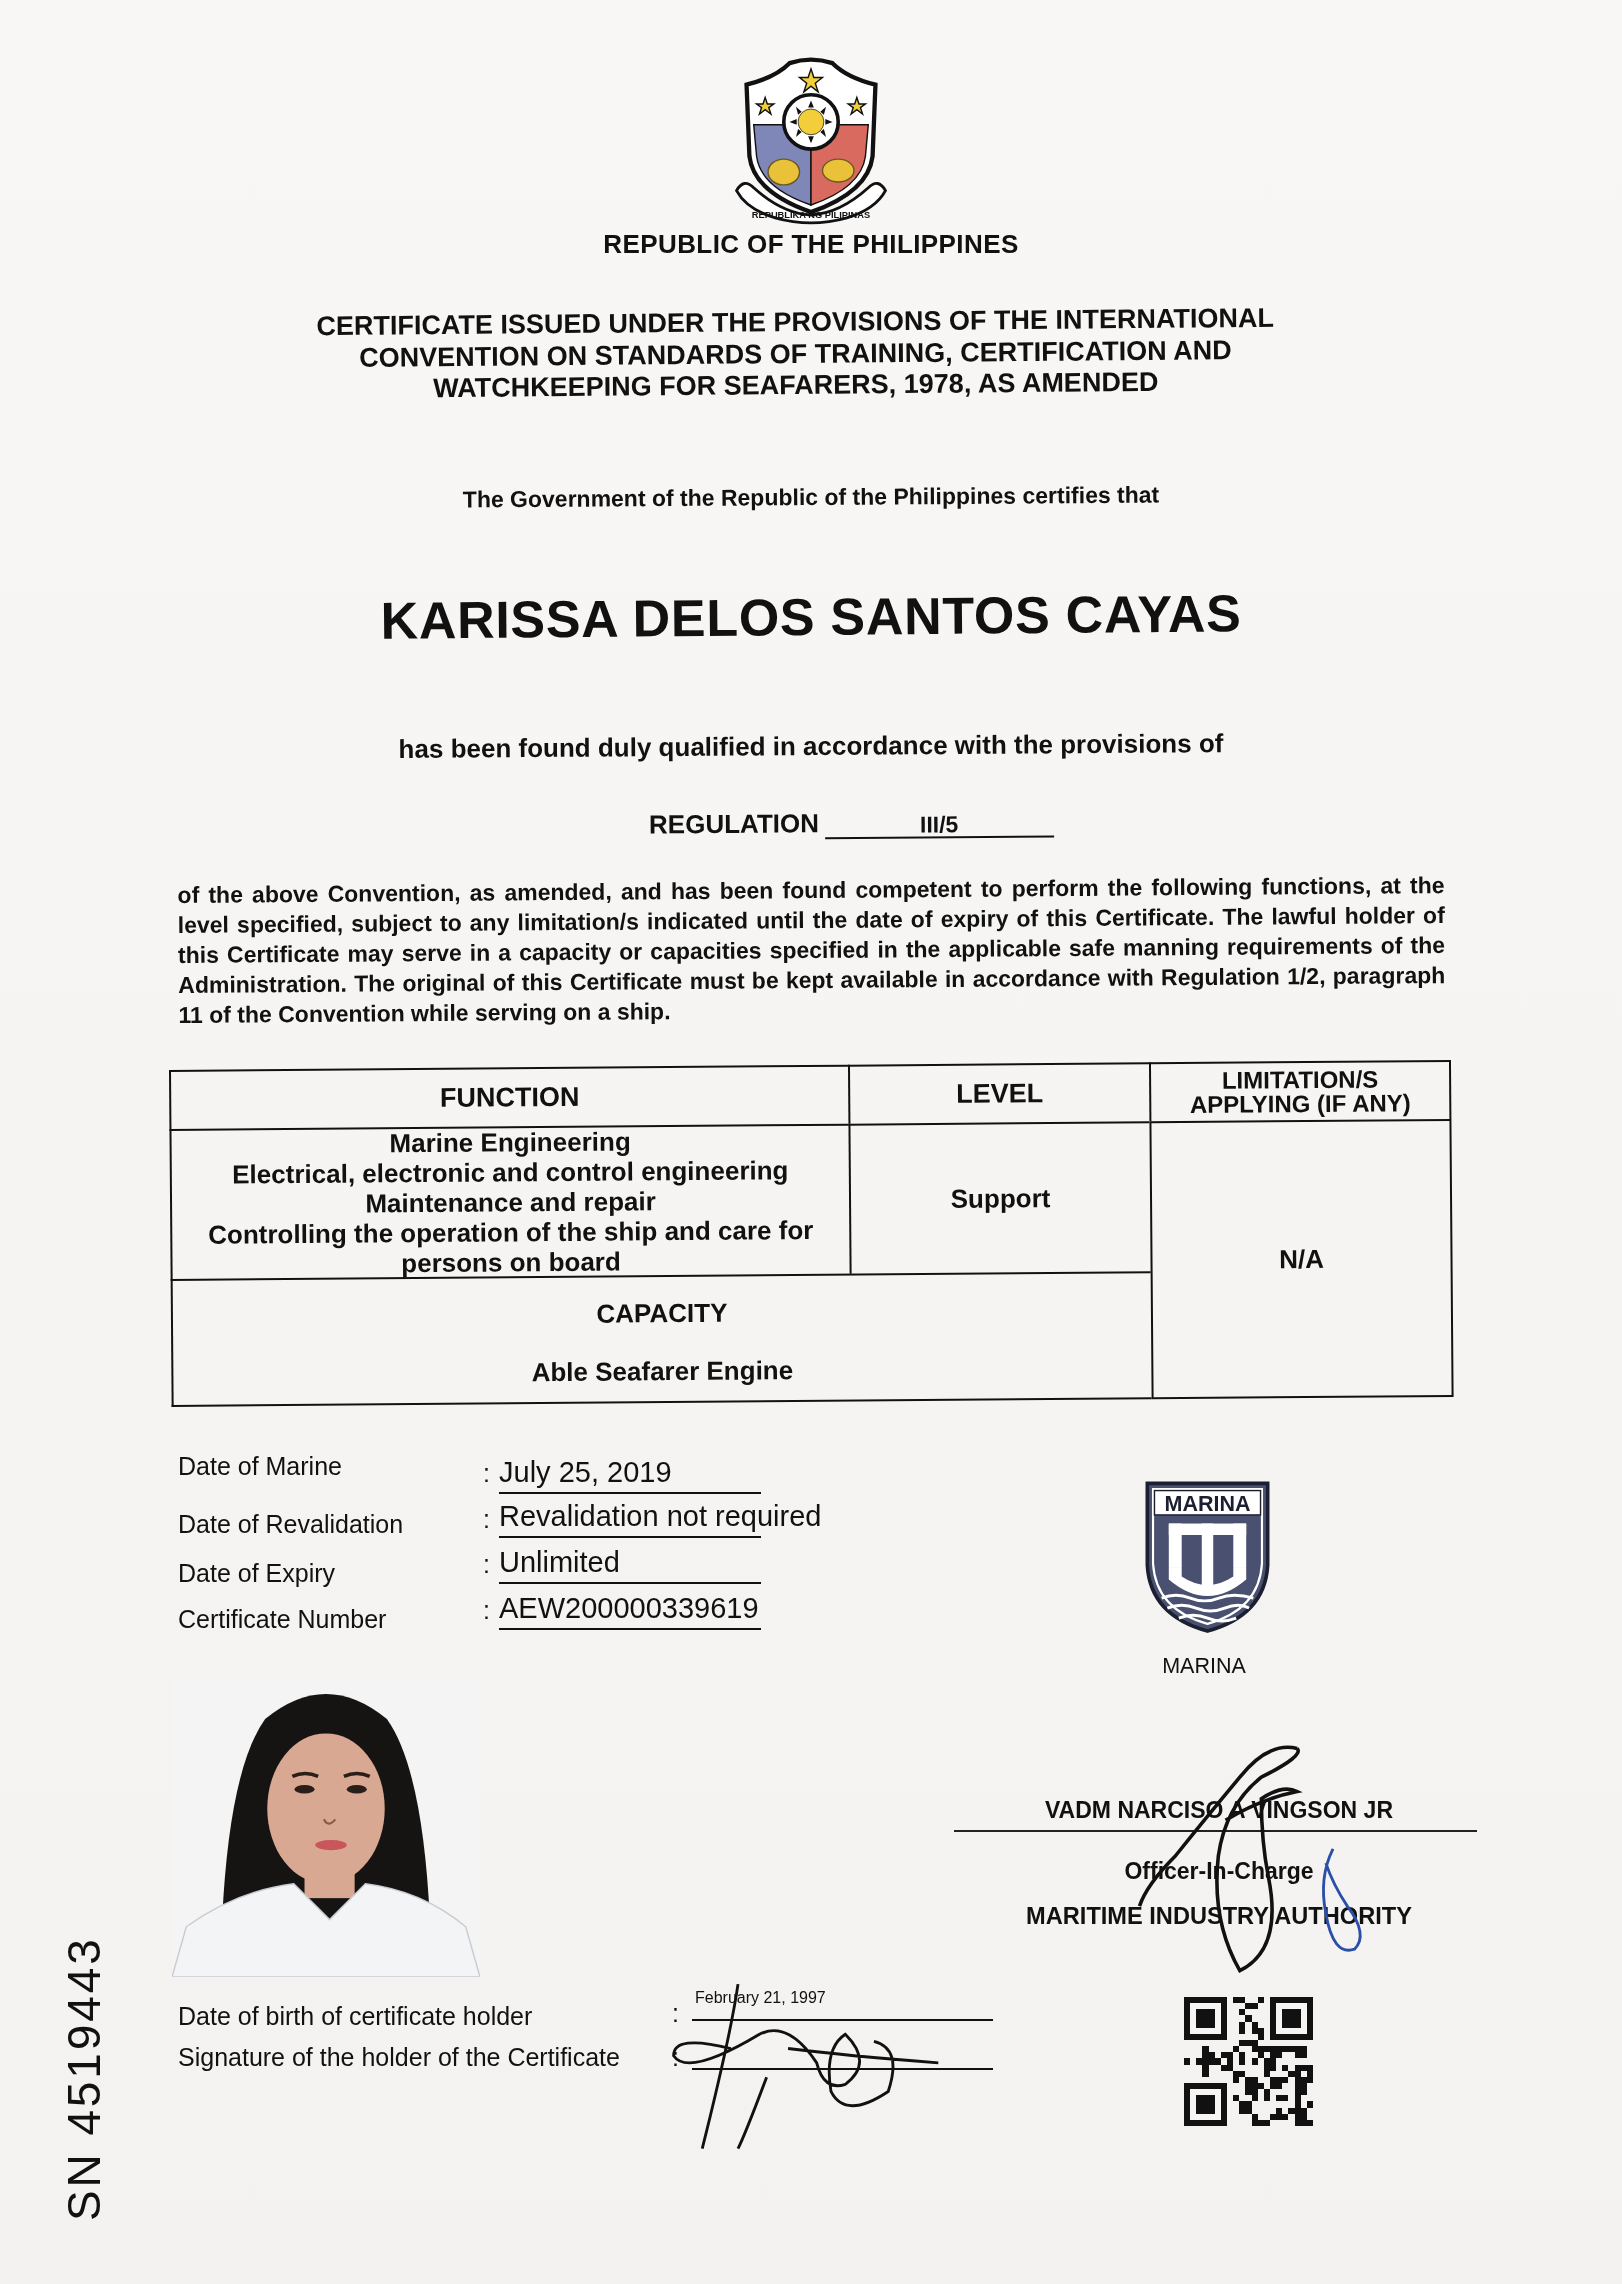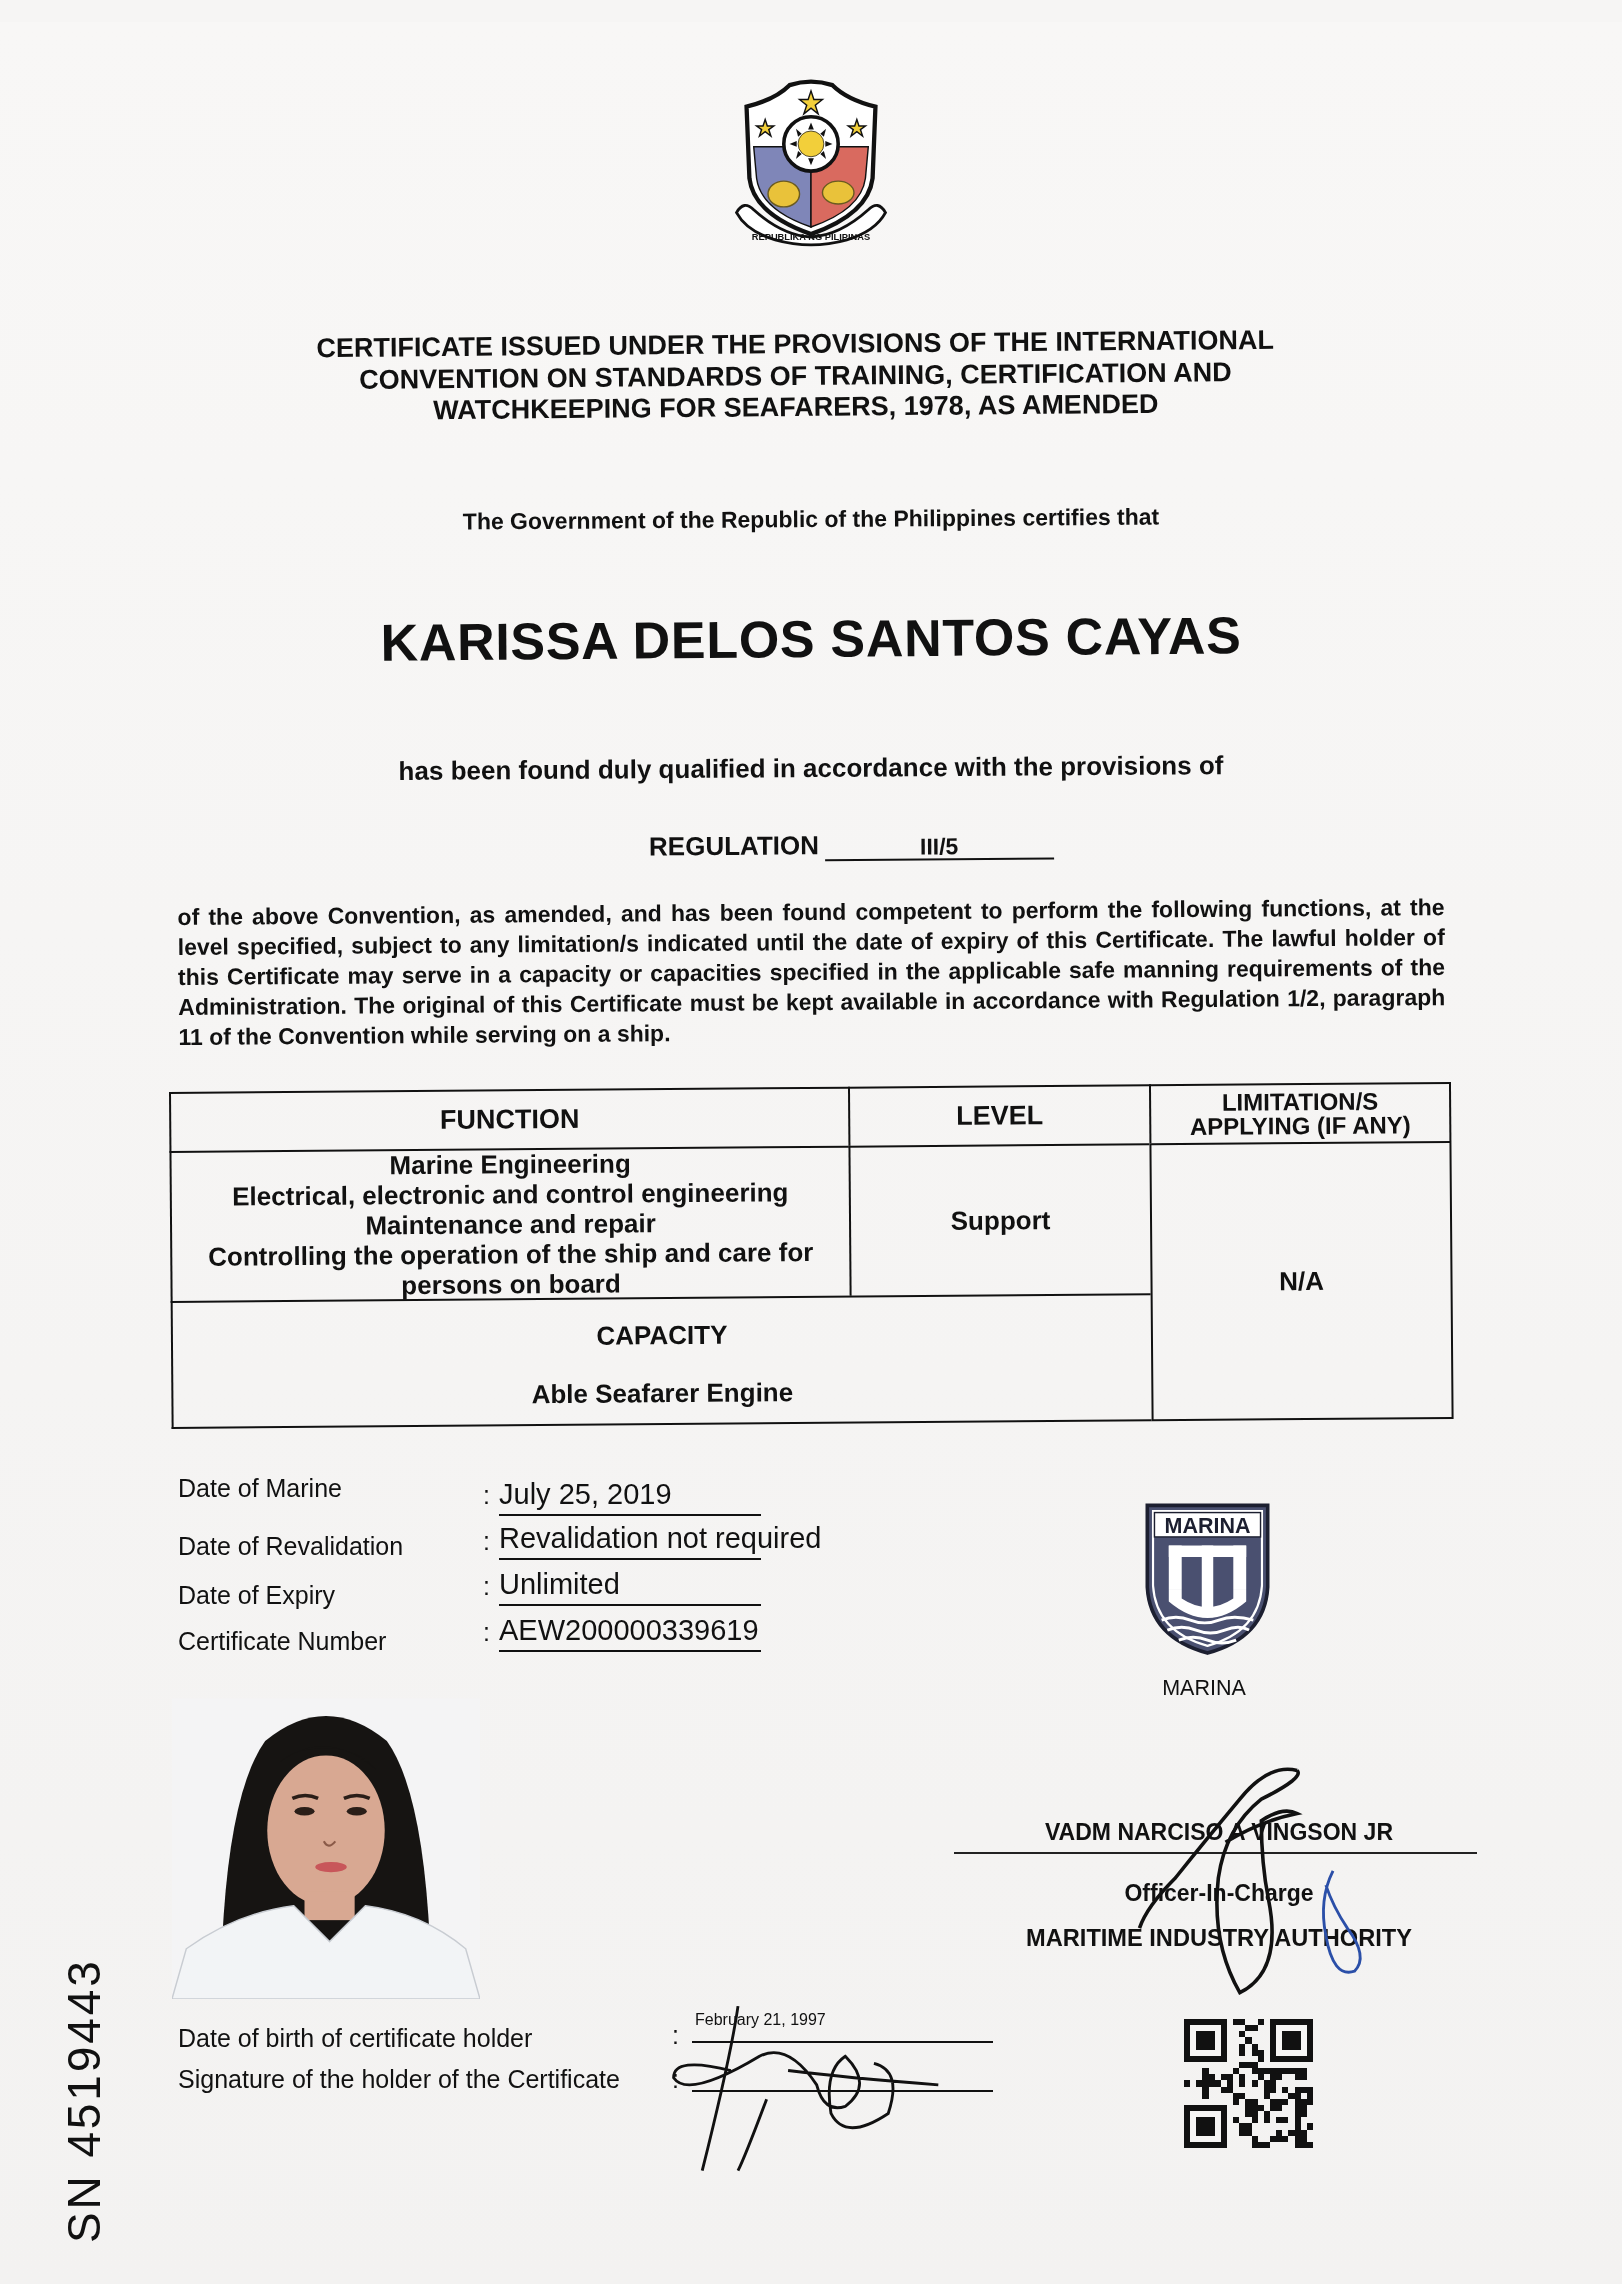--- a/index.html
+++ b/index.html
@@ -3,21 +3,21 @@
 <meta charset="utf-8">
 <style>
   html, body { margin: 0; padding: 0; }
   body {
     width: 1622px; height: 2284px; position: relative; overflow: hidden;
     background: #f6f5f4;
     font-family: "Liberation Sans", sans-serif;
     color: #111;
   }
   .page { position: absolute; inset: 0; background:
-      linear-gradient(180deg, #f8f7f6 0%, #f3f2f1 100%); margin-top: 22px; }
+      linear-gradient(180deg, #f8f7f6 0%, #f3f2f1 100%); }
   .abs { position: absolute; }
 
   
   #coat { left: 732px; top: 56px; width: 158px; height: 169px; }
 
   #republic { left: 0; width: 1622px; top: 229px; font-size: 26px; font-weight: bold; text-align: center; letter-spacing: 0.4px; }
   #cert-title { left: 301px; width: 989px; top: 307px; font-size: 27px; font-weight: bold; text-align: center; line-height: 31.5px; transform: rotate(-0.5deg); }
   #certifies { left: 0; width: 1622px; top: 484px; font-size: 23px; font-weight: bold; text-align: center; transform: rotate(-0.4deg); }
   #holder-name { left: 0; width: 1622px; top: 587px; font-size: 52px; font-weight: bold; text-align: center; letter-spacing: 0.7px; transform: rotate(-0.5deg); }
   #qualified { left: 0; width: 1622px; top: 731px; font-size: 26px; font-weight: bold; text-align: center; transform: rotate(-0.4deg); }
@@ -100,20 +100,21 @@
       <polygon points="110,18 114,30 126,30 116,38 120,50 110,42 100,50 104,38 94,30 106,30"></polygon>
       <polygon points="46,58 49,67 58,67 51,72 54,81 46,75 38,81 41,72 34,67 43,67"></polygon>
       <polygon points="174,58 177,67 186,67 179,72 182,81 174,75 166,81 169,72 162,67 171,67"></polygon>
     </g>
     <ellipse cx="72" cy="162" rx="22" ry="18" fill="#e9c23a" stroke="#6a5a20" stroke-width="2"></ellipse>
     <ellipse cx="148" cy="160" rx="22" ry="16" fill="#e9c23a" stroke="#6a5a20" stroke-width="2"></ellipse>
     <path d="M6 188 Q16 170 30 184 Q70 220 110 222 Q150 220 190 184 Q204 170 214 188 Q200 214 160 226 Q110 240 60 226 Q20 214 6 188 Z" fill="#fff" stroke="#111" stroke-width="4"></path>
     <text x="110" y="226" font-size="13" font-family="Liberation Sans, sans-serif" font-weight="bold" text-anchor="middle" fill="#111">REPUBLIKA NG PILIPINAS</text>
   </svg>
 
+  <div id="republic" class="abs">REPUBLIC OF THE PHILIPPINES</div>
 
   <div id="cert-title" class="abs">
     <div>CERTIFICATE ISSUED UNDER THE PROVISIONS OF THE INTERNATIONAL</div>
     <div>CONVENTION ON STANDARDS OF TRAINING, CERTIFICATION AND</div>
     <div>WATCHKEEPING FOR SEAFARERS, 1978, AS AMENDED</div>
   </div>
 
   <div id="certifies" class="abs">The Government of the Republic of the Philippines certifies that</div>
 
   <div id="holder-name" class="abs">KARISSA DELOS SANTOS CAYAS</div>

